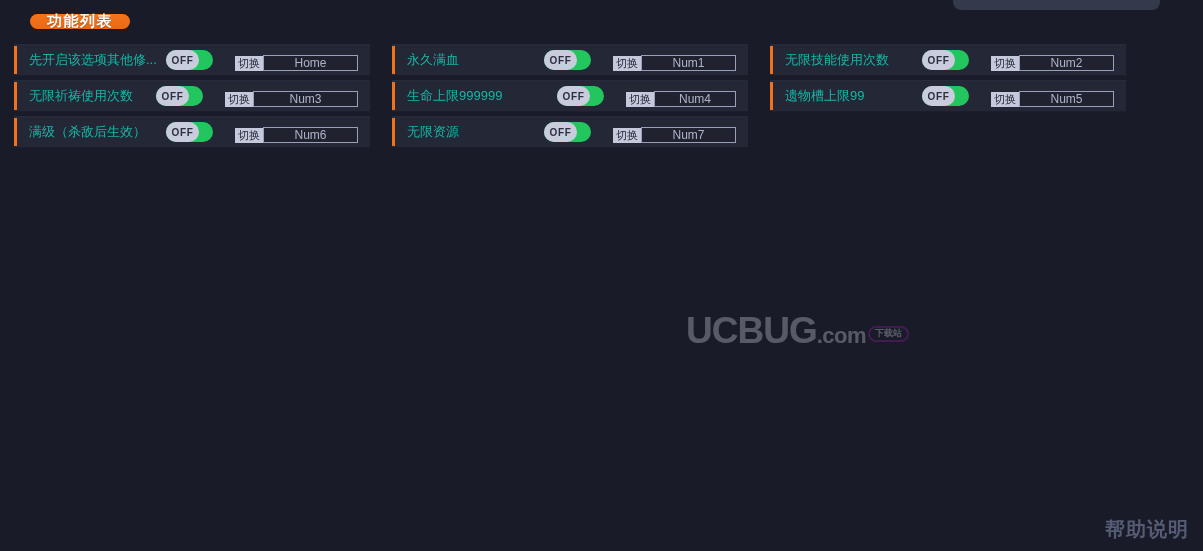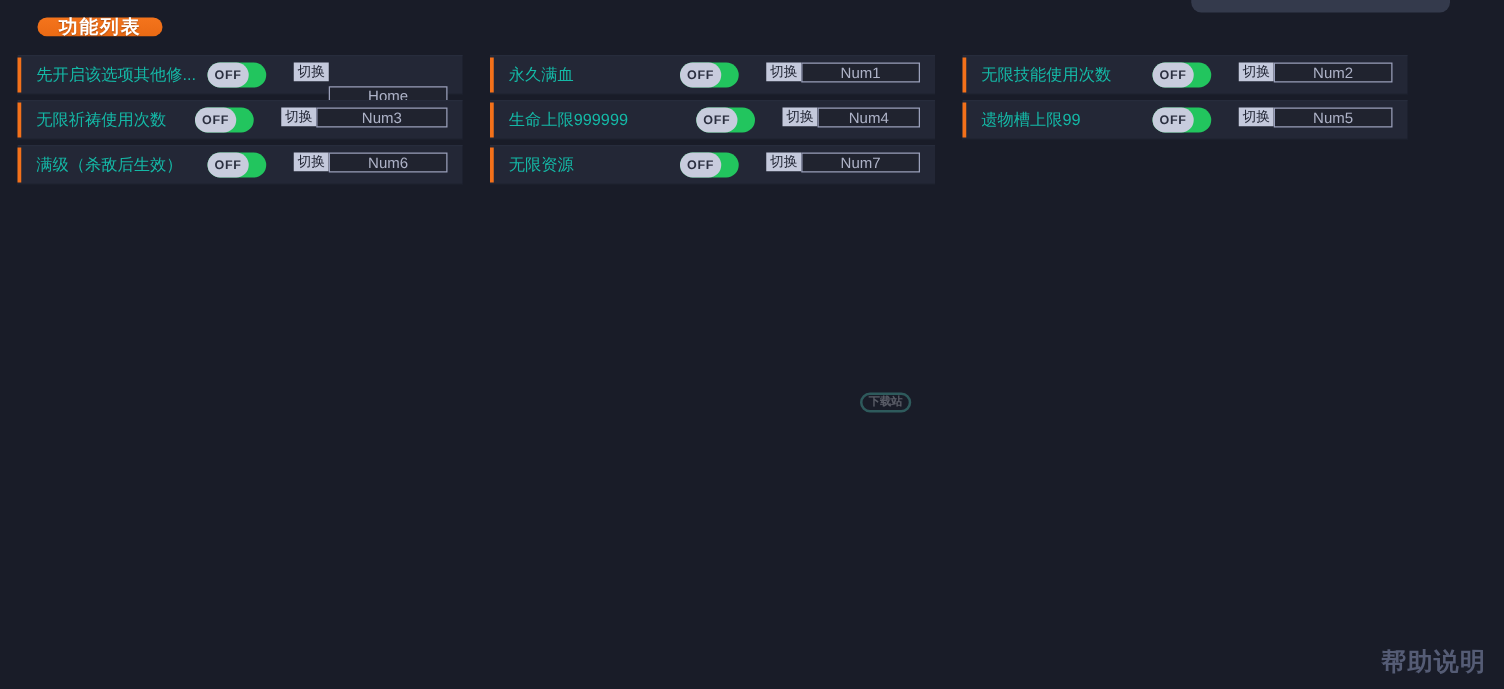--- a/index.html
+++ b/index.html
@@ -118,21 +118,21 @@
     color: #2b2f40;
     font-size: 10px;
     font-weight: bold;
     letter-spacing: .6px;
     box-sizing: border-box;
   }
 
   
   .keygroup {
     display: flex;
-    align-items: flex-start;
+    align-items: flex-end;
     height: 21px;
     flex: 0 0 auto;
   }
   .key-tag {
     background: #c4c9dc;
     color: #1f2332;
     font-size: 11px;
     padding: 0 3px;
     display: flex;
     align-items: center;
@@ -172,22 +172,22 @@
     align-items: baseline;
   }
   .wm-dotcom {
     font-size: 22px;
     font-weight: bold;
     color: #e9ecf3;
     letter-spacing: -.5px;
   }
   .wm-badge {
     margin-left: 2px;
-    margin-top: 2px;
-    border: 2px solid #5eead4;
+    margin-top: 14px;
+    border: 2px solid #a21caf;
     border-radius: 9px;
     color: #e9ecf3;
     font-size: 9px;
     font-weight: bold;
     padding: 1px 5px;
     letter-spacing: 0;
     line-height: 1.1;
     white-space: nowrap;
   }
 
@@ -292,16 +292,20 @@
         </div>
         <div class="keygroup" style="margin-left: 22px; margin-right: 12px;">
           <div class="key-tag">切换</div>
           <div class="key-box" style="width: 95px;">Num5</div>
         </div>
       </div>
     </div>
   </div>
 
 <div class="watermark">
+  <div class="wm-text">
+    <span>UCBUG</span>
+      <span class="wm-dotcom">.com</span>
+  </div>
   <div class="wm-badge">下载站</div>
 </div>
 
 <div class="help-label">帮助说明</div>
 
 </body></html>

